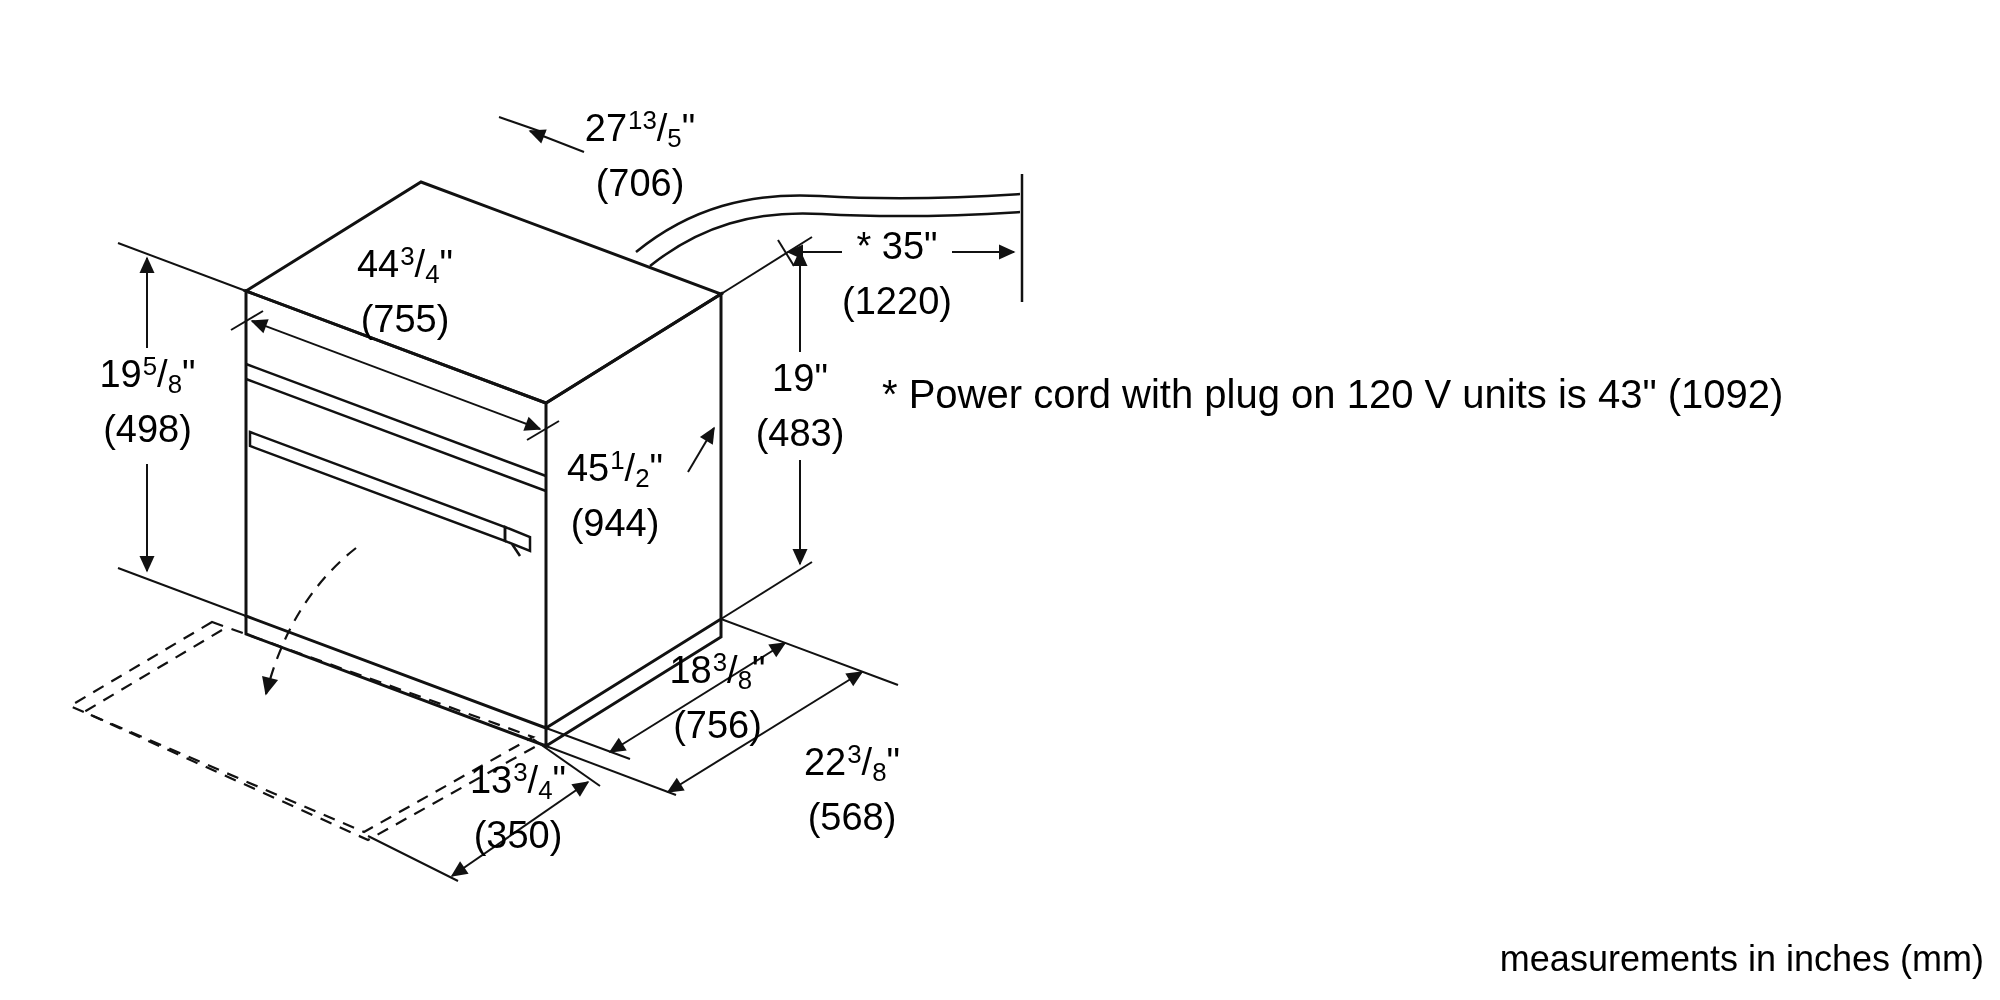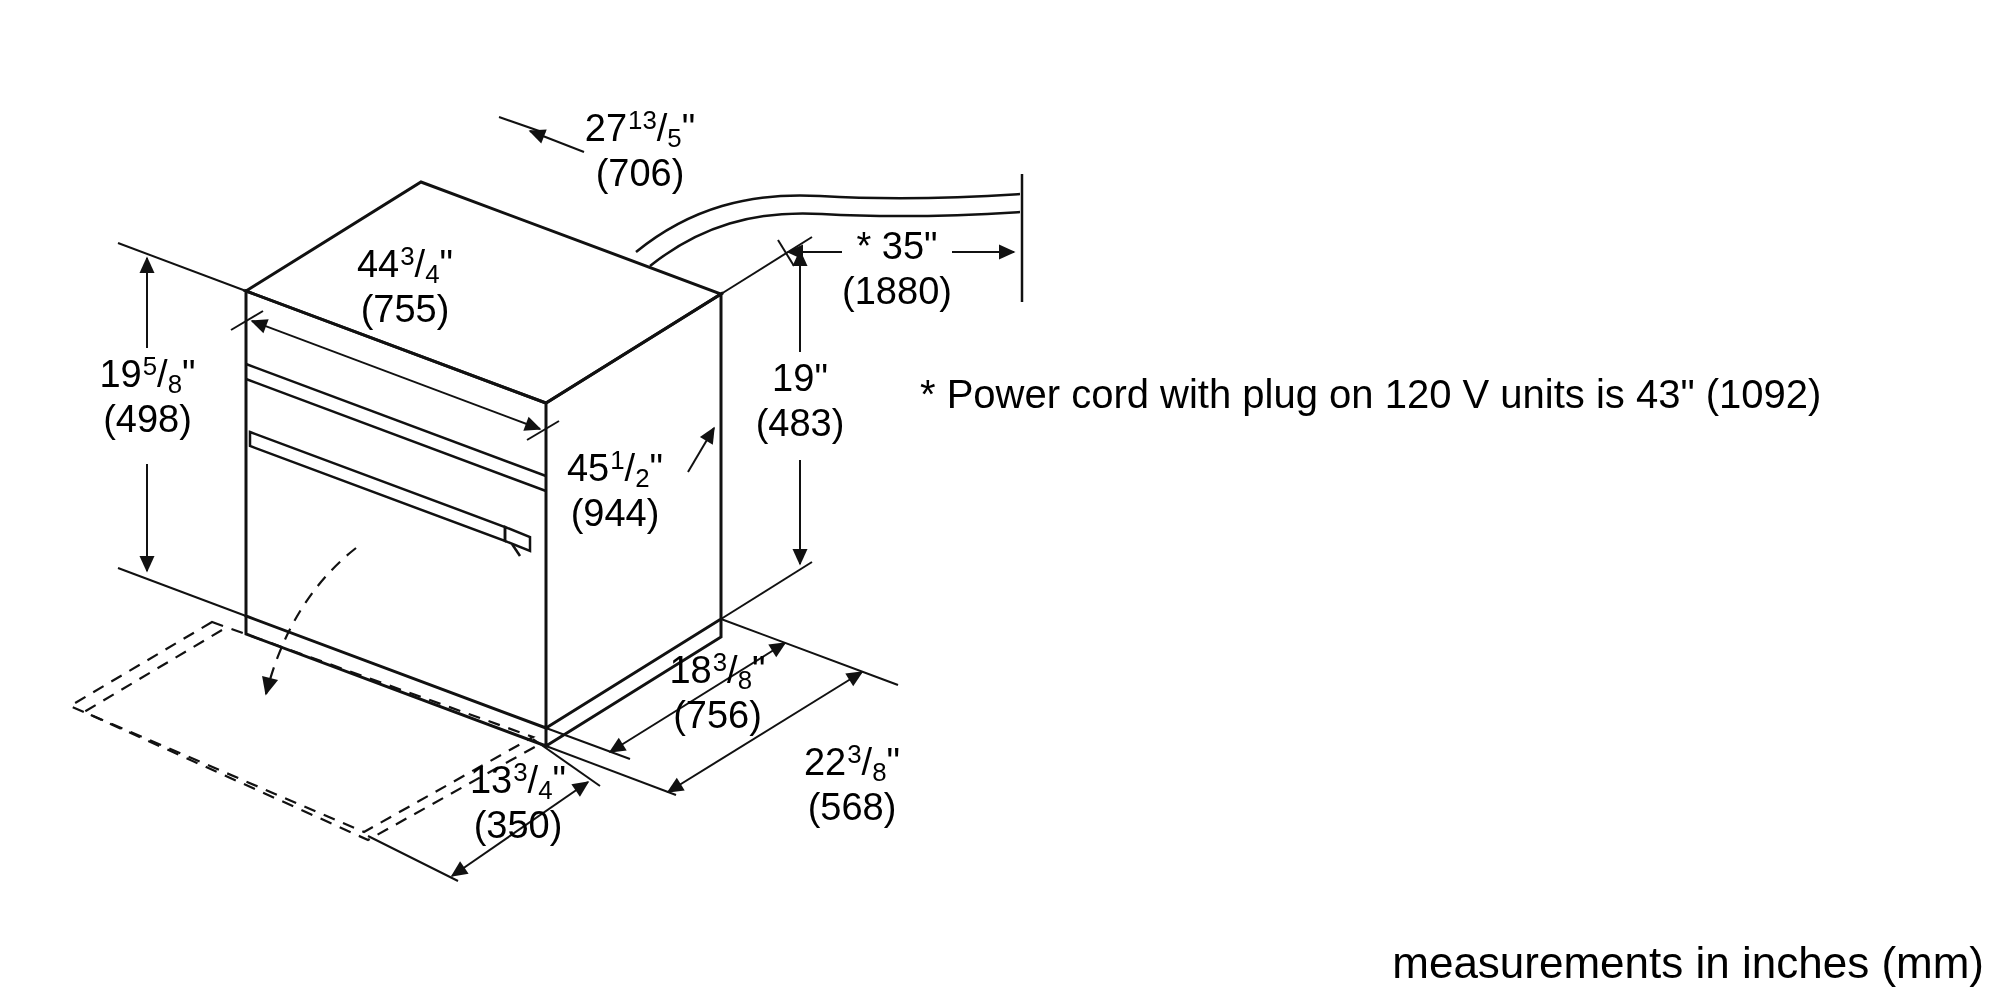--- a/index.html
+++ b/index.html
@@ -1,24 +1,24 @@
 <!DOCTYPE html>
 <html><head>
 <meta charset="utf-8">
 <style>
   html,body{margin:0;padding:0;background:#ffffff;}
   #page{position:relative;width:2000px;height:1000px;background:#ffffff;overflow:hidden;
         font-family:"Liberation Sans", sans-serif;color:#000;}
   #drawing{position:absolute;left:0;top:0;width:2000px;height:1000px;}
   .dim-label{position:absolute;text-align:center;font-size:38px;line-height:1.16;white-space:nowrap;}
-  .dim-label .mm{margin-top:1px;}
+  .dim-label .mm{margin-top:11px;}
   .fr-num{font-size:0.68em;position:relative;top:-0.48em;margin-left:1px;}
   .fr-den{font-size:0.68em;position:relative;top:0.22em;}
   .note{position:absolute;font-size:40px;white-space:nowrap;}
-  .footer-note{position:absolute;font-size:44px;white-space:nowrap;text-align:center;}
+  .footer-note{position:absolute;font-size:36px;white-space:nowrap;text-align:center;}
 </style>
 </head>
 <body>
 
 <div id="page">
 
   <svg id="drawing" viewBox="0 0 2000 1000" xmlns="http://www.w3.org/2000/svg">
     <defs>
       <marker id="ah" viewBox="0 0 12 12" refX="10.5" refY="6" markerWidth="9" markerHeight="9" orient="auto-start-reverse">
         <path d="M0.5,1 L11.5,6 L0.5,11 Z" fill="#111"></path>
@@ -95,21 +95,21 @@
     <div class="mm">(706)</div>
   </div>
 
   <div class="dim-label" style="left:320px;top:242px;width:170px;">
     <div class="inch"><span>44</span><span class="fr-num">3</span><span class="fr-sl">/</span><span class="fr-den">4</span><span>"</span></div>
     <div class="mm">(755)</div>
   </div>
 
   <div class="dim-label" style="left:822px;top:224px;width:150px;">
     <div class="inch"><span>* 35</span><span>"</span></div>
-    <div class="mm">(1880)</div>
+    <div class="mm">(1220)</div>
   </div>
 
   <div class="dim-label" style="left:90px;top:352px;width:115px;">
     <div class="inch"><span>19</span><span class="fr-num">5</span><span class="fr-sl">/</span><span class="fr-den">8</span><span>"</span></div>
     <div class="mm">(498)</div>
   </div>
 
   <div class="dim-label" style="left:746px;top:356px;width:108px;">
     <div class="inch"><span>19</span><span>"</span></div>
     <div class="mm">(483)</div>
@@ -128,16 +128,16 @@
   <div class="dim-label" style="left:772px;top:740px;width:160px;">
     <div class="inch"><span>22</span><span class="fr-num">3</span><span class="fr-sl">/</span><span class="fr-den">8</span><span>"</span></div>
     <div class="mm">(568)</div>
   </div>
 
   <div class="dim-label" style="left:438px;top:758px;width:160px;">
     <div class="inch"><span>13</span><span class="fr-num">3</span><span class="fr-sl">/</span><span class="fr-den">4</span><span>"</span></div>
     <div class="mm">(350)</div>
   </div>
 
-  <div class="note" style="left:920px;top:372px;">* Power cord with plug on 120 V units is 43" (1092)</div>
+  <div class="note" style="left:882px;top:372px;">* Power cord with plug on 120 V units is 43" (1092)</div>
   <div class="footer-note" style="right:16px;top:938px;">measurements in inches (mm)</div>
 
 </div>
 
 </body></html>

